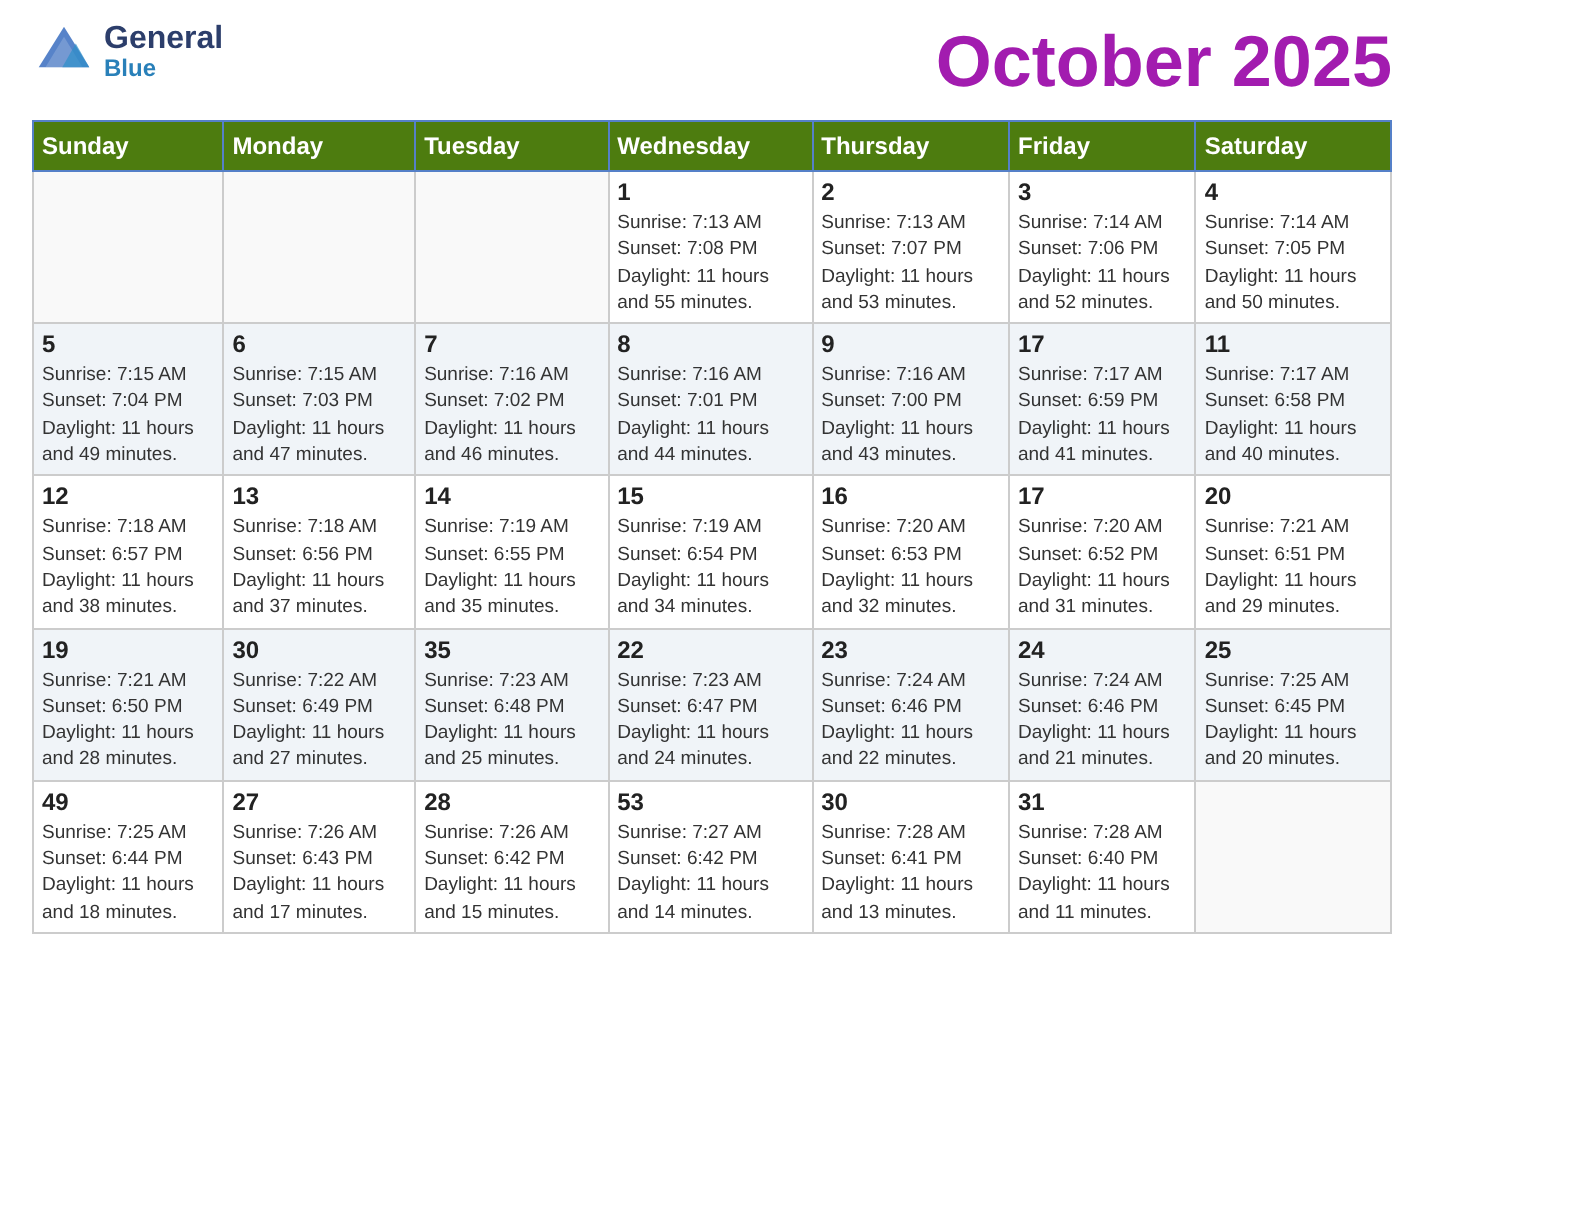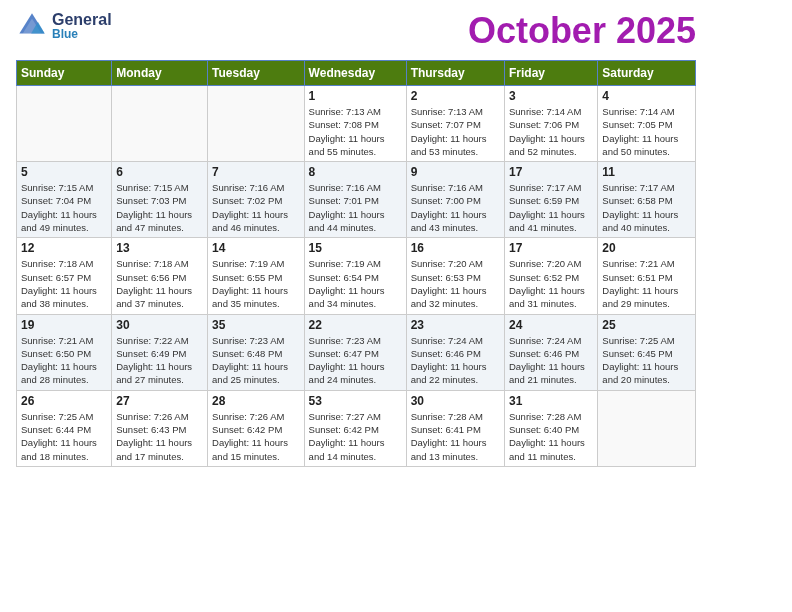--- a/index.html
+++ b/index.html
@@ -231,21 +231,21 @@
             <span class="day-num">24</span>
             <div class="day-info">Sunrise: 7:24 AM<br>Sunset: 6:46 PM<br>Daylight: 11 hours and 21 minutes.</div>
           </td>
           <td>
             <span class="day-num">25</span>
             <div class="day-info">Sunrise: 7:25 AM<br>Sunset: 6:45 PM<br>Daylight: 11 hours and 20 minutes.</div>
           </td>
         </tr>
         <tr>
           <td>
-            <span class="day-num">26</span>
+            <span class="day-num">49</span>
             <div class="day-info">Sunrise: 7:25 AM<br>Sunset: 6:44 PM<br>Daylight: 11 hours and 18 minutes.</div>
           </td>
           <td>
             <span class="day-num">27</span>
             <div class="day-info">Sunrise: 7:26 AM<br>Sunset: 6:43 PM<br>Daylight: 11 hours and 17 minutes.</div>
           </td>
           <td>
             <span class="day-num">28</span>
             <div class="day-info">Sunrise: 7:26 AM<br>Sunset: 6:42 PM<br>Daylight: 11 hours and 15 minutes.</div>
           </td>

